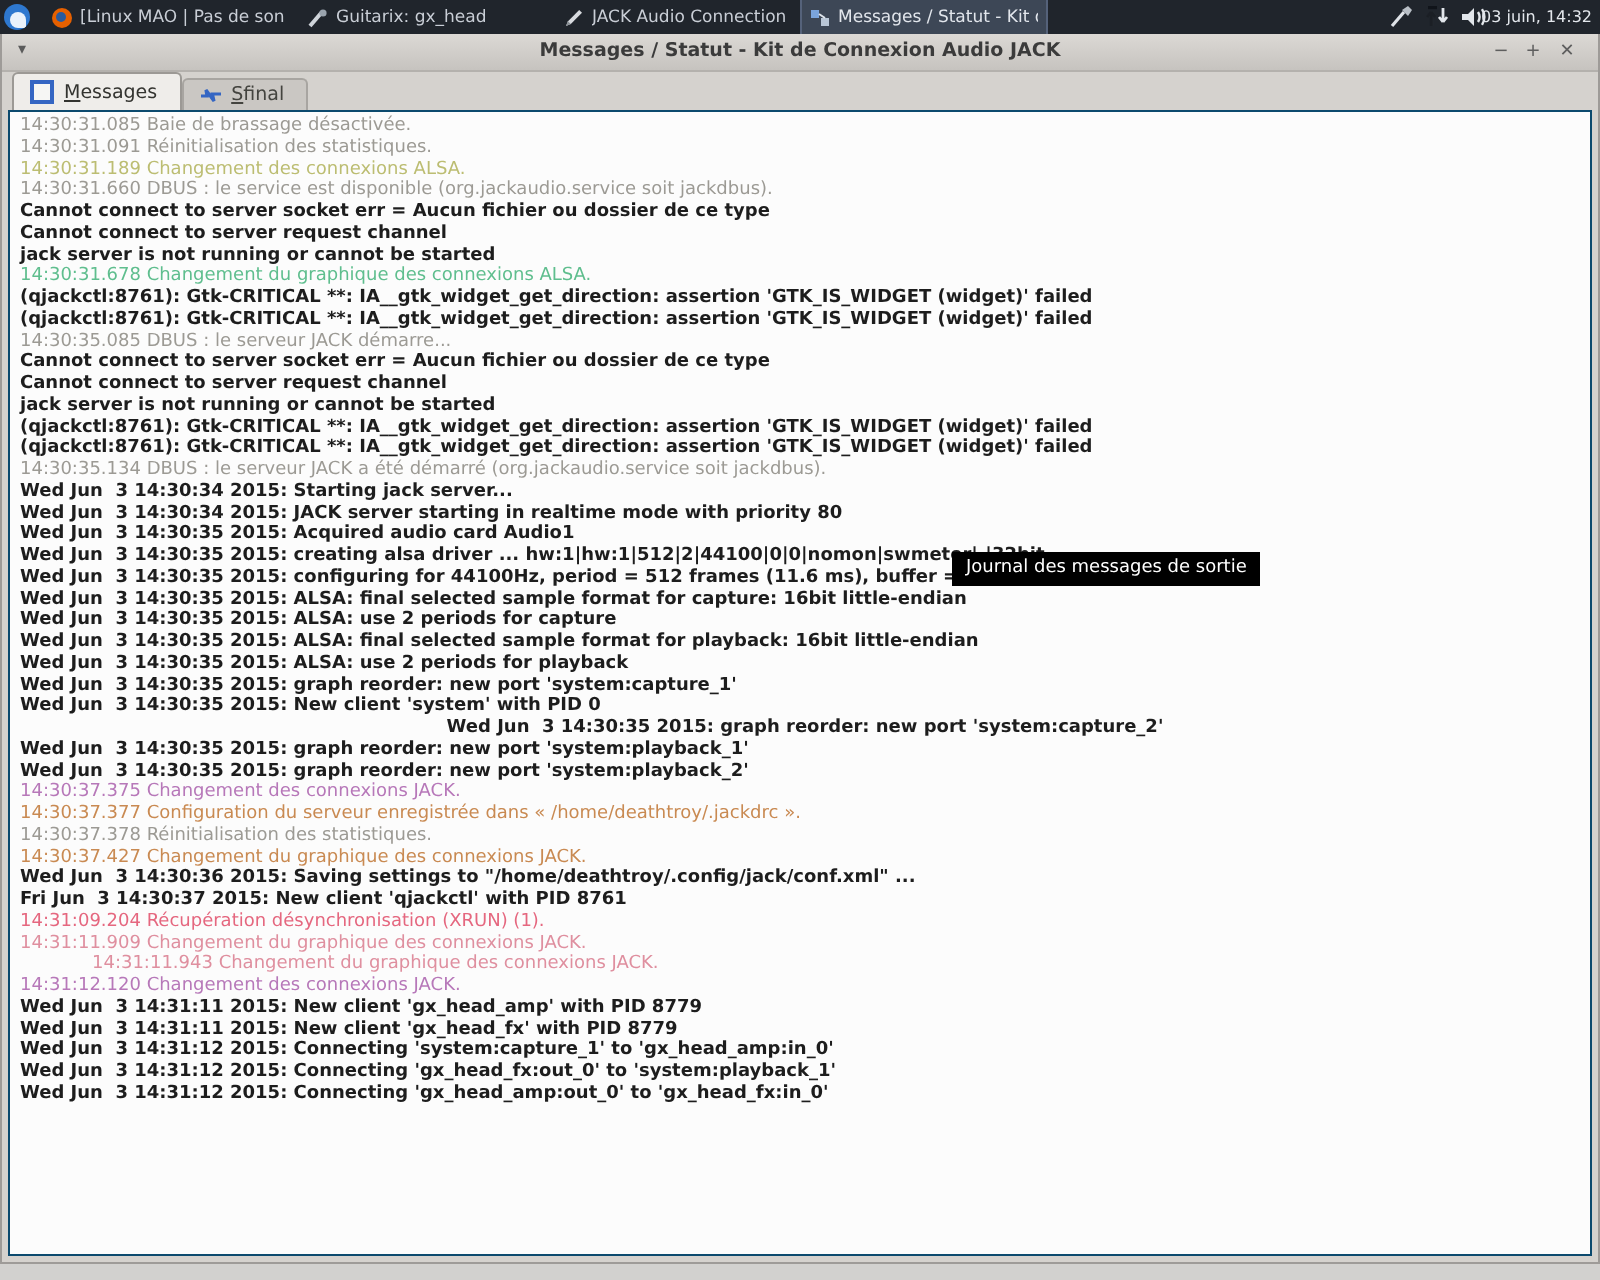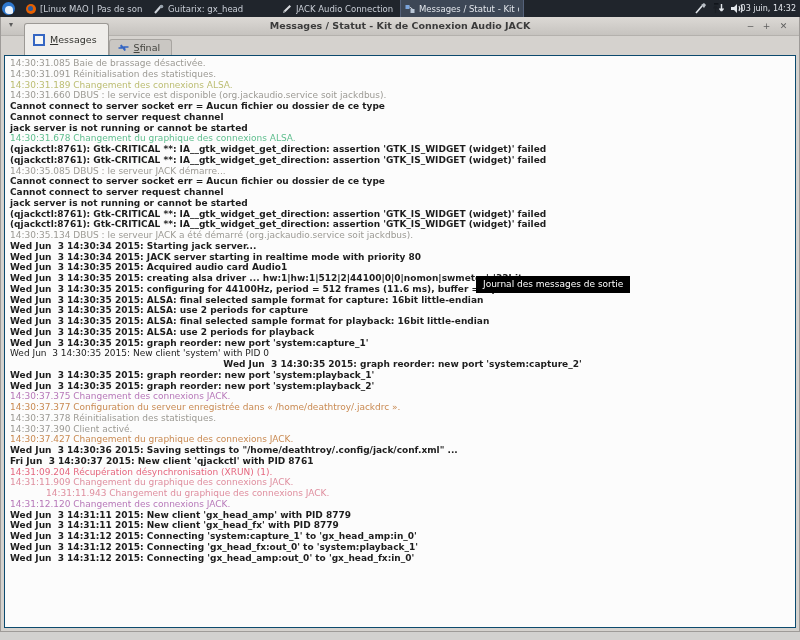--- a/index.html
+++ b/index.html
@@ -33,22 +33,22 @@
   .titlebar .menu-arrow{position:absolute;left:8px;top:3px;font-size:8px;color:#5b5b5b;}
   .title-text{position:absolute;left:0;right:0;top:0;height:18px;line-height:18px;text-align:center;
     font-size:9.5px;font-weight:bold;color:#3b3b3b;}
   .winctl{position:absolute;top:3px;width:13px;height:12px;line-height:12px;text-align:center;
     font-size:9px;color:#5e5e5e;}
   .ctl-min{right:42px}.ctl-max{right:26px}.ctl-close{right:9px}
   
   .tabbar{position:relative;height:19px;background:#d5d2ce;padding-left:5px;display:flex;align-items:flex-end;}
   .tab{display:flex;align-items:center;gap:5px;box-sizing:border-box;
     font-size:9.5px;color:#33332f;padding:0 11px 0 8px;}
-  .tab.active{height:32px;background:#efedea;border:1px solid #9c9995;border-bottom:none;
-    border-radius:3px 3px 0 0;margin-left:18px;}
+  .tab.active{height:19px;background:#efedea;border:1px solid #9c9995;border-bottom:none;
+    border-radius:3px 3px 0 0;}
   .tab.inactive{height:16px;background:#cac7c3;border:1px solid #a8a5a1;border-bottom:none;
     border-radius:3px 3px 0 0;color:#44443f;}
   .mn{text-decoration:underline;}
   .msg-ico{width:8px;height:8px;border:2px solid #3566c3;background:#f6f6f4;display:inline-block;}
   
   .logarea{position:absolute;top:38px;left:3px;right:3px;bottom:3px;background:#fcfcfc;
     border:1px solid #0c4a6e;overflow:hidden;padding:2px 0 0 5px;box-sizing:border-box;}
   .log-line{font-size:9px;line-height:10.75px;white-space:pre;}
   
   .tooltip{position:absolute;left:476px;top:276px;z-index:20;background:#000;color:#fff;
@@ -165,28 +165,27 @@
         <div class="log-line" style="color: rgb(29, 29, 29); font-weight: bold;">Wed Jun  3 14:30:34 2015: Starting jack server...</div>
         <div class="log-line" style="color: rgb(29, 29, 29); font-weight: bold;">Wed Jun  3 14:30:34 2015: JACK server starting in realtime mode with priority 80</div>
         <div class="log-line" style="color: rgb(29, 29, 29); font-weight: bold;">Wed Jun  3 14:30:35 2015: Acquired audio card Audio1</div>
         <div class="log-line" style="color: rgb(29, 29, 29); font-weight: bold;">Wed Jun  3 14:30:35 2015: creating alsa driver ... hw:1|hw:1|512|2|44100|0|0|nomon|swmeter|-|32bit</div>
         <div class="log-line" style="color: rgb(29, 29, 29); font-weight: bold;">Wed Jun  3 14:30:35 2015: configuring for 44100Hz, period = 512 frames (11.6 ms), buffer = 2 periods</div>
         <div class="log-line" style="color: rgb(29, 29, 29); font-weight: bold;">Wed Jun  3 14:30:35 2015: ALSA: final selected sample format for capture: 16bit little-endian</div>
         <div class="log-line" style="color: rgb(29, 29, 29); font-weight: bold;">Wed Jun  3 14:30:35 2015: ALSA: use 2 periods for capture</div>
         <div class="log-line" style="color: rgb(29, 29, 29); font-weight: bold;">Wed Jun  3 14:30:35 2015: ALSA: final selected sample format for playback: 16bit little-endian</div>
         <div class="log-line" style="color: rgb(29, 29, 29); font-weight: bold;">Wed Jun  3 14:30:35 2015: ALSA: use 2 periods for playback</div>
         <div class="log-line" style="color: rgb(29, 29, 29); font-weight: bold;">Wed Jun  3 14:30:35 2015: graph reorder: new port 'system:capture_1'</div>
-        <div class="log-line" style="color: rgb(29, 29, 29); font-weight: normal;">Wed Jun  3 14:30:35 2015: New client 'system' with PID 0</div>
+        <div class="log-line" style="color: rgb(29, 29, 29); font-weight: bold;">Wed Jun  3 14:30:35 2015: New client 'system' with PID 0</div>
         <div class="log-line" style="color: rgb(29, 29, 29); font-weight: bold; text-align: center;">Wed Jun  3 14:30:35 2015: graph reorder: new port 'system:capture_2'</div>
         <div class="log-line" style="color: rgb(29, 29, 29); font-weight: bold;">Wed Jun  3 14:30:35 2015: graph reorder: new port 'system:playback_1'</div>
         <div class="log-line" style="color: rgb(29, 29, 29); font-weight: bold;">Wed Jun  3 14:30:35 2015: graph reorder: new port 'system:playback_2'</div>
         <div class="log-line" style="color: rgb(183, 120, 185);">14:30:37.375 Changement des connexions JACK.</div>
         <div class="log-line" style="color: rgb(201, 138, 82);">14:30:37.377 Configuration du serveur enregistrée dans « /home/deathtroy/.jackdrc ».</div>
         <div class="log-line" style="color: rgb(156, 154, 148);">14:30:37.378 Réinitialisation des statistiques.</div>
-        <div class="log-line" style="color: rgb(156, 154, 148);">14:30:37.390 Client activé.</div>
         <div class="log-line" style="color: rgb(201, 138, 82);">14:30:37.427 Changement du graphique des connexions JACK.</div>
         <div class="log-line" style="color: rgb(29, 29, 29); font-weight: bold;">Wed Jun  3 14:30:36 2015: Saving settings to "/home/deathtroy/.config/jack/conf.xml" ...</div>
         <div class="log-line" style="color: rgb(29, 29, 29); font-weight: bold;">Fri Jun  3 14:30:37 2015: New client 'qjackctl' with PID 8761</div>
         <div class="log-line" style="color: rgb(229, 103, 127);">14:31:09.204 Récupération désynchronisation (XRUN) (1).</div>
         <div class="log-line" style="color: rgb(223, 143, 159);">14:31:11.909 Changement du graphique des connexions JACK.</div>
         <div class="log-line" style="color: rgb(223, 143, 159); margin-left: 36px;">14:31:11.943 Changement du graphique des connexions JACK.</div>
         <div class="log-line" style="color: rgb(183, 120, 185);">14:31:12.120 Changement des connexions JACK.</div>
         <div class="log-line" style="color: rgb(29, 29, 29); font-weight: bold;">Wed Jun  3 14:31:11 2015: New client 'gx_head_amp' with PID 8779</div>
         <div class="log-line" style="color: rgb(29, 29, 29); font-weight: bold;">Wed Jun  3 14:31:11 2015: New client 'gx_head_fx' with PID 8779</div>
         <div class="log-line" style="color: rgb(29, 29, 29); font-weight: bold;">Wed Jun  3 14:31:12 2015: Connecting 'system:capture_1' to 'gx_head_amp:in_0'</div>

